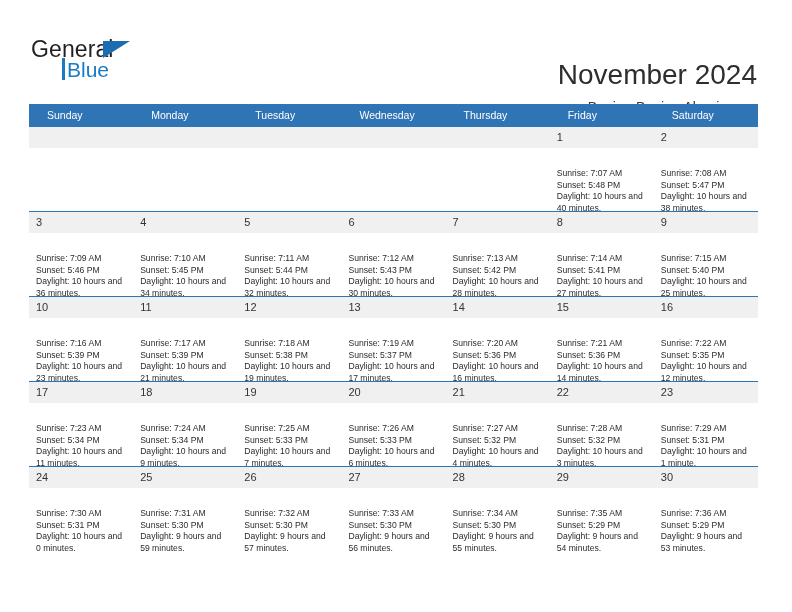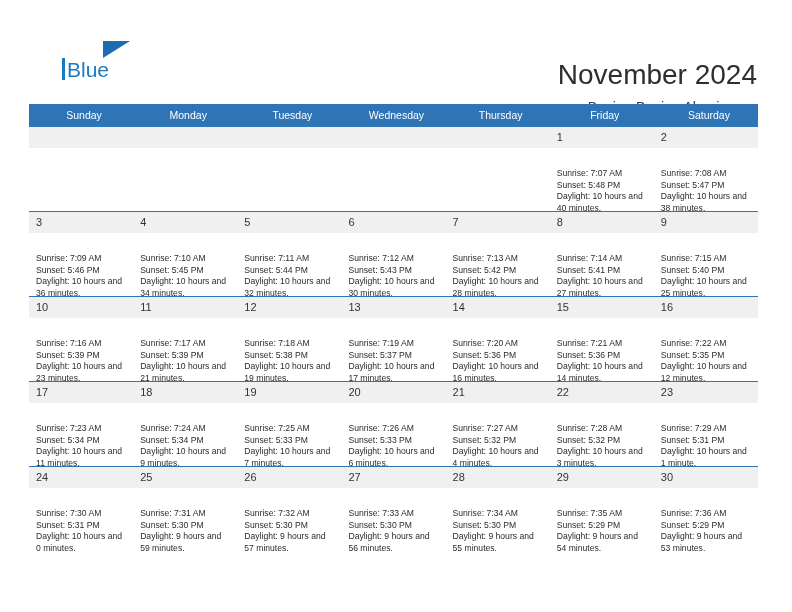--- a/index.html
+++ b/index.html
@@ -101,22 +101,22 @@
     top: 104px;
     width: 729px;
     border-collapse: collapse;
     table-layout: fixed;
   }
   .calendar th {
     background: #2f74b5;
     color: #ffffff;
     font-size: 10.5px;
     font-weight: normal;
-    text-align: center;
-    padding: 5px 0 5px 6px;
+    text-align: left;
+    padding: 5px 0 5px 18px;
     height: 12px;
     line-height: 12px;
     border: none;
   }
   .calendar td {
     vertical-align: top;
     padding: 0;
     border-top: 1px solid #2f74b5;
     background: #ffffff;
     height: 84px;
@@ -154,20 +154,21 @@
   }
 </style>
 </head>
 <body>
 
 <div class="page">
 
   <div class="header">
 
     <div class="brand">
+      <span class="brand-general">General</span>
       <span class="brand-flag"></span>
       <span class="brand-bluebar"></span>
       <span class="brand-blue">Blue</span>
     </div>
 
     <div class="title-block">
       <div class="month-title">November 2024</div>
       <div class="location">Bouira, Bouira, Algeria</div>
     </div>
 

